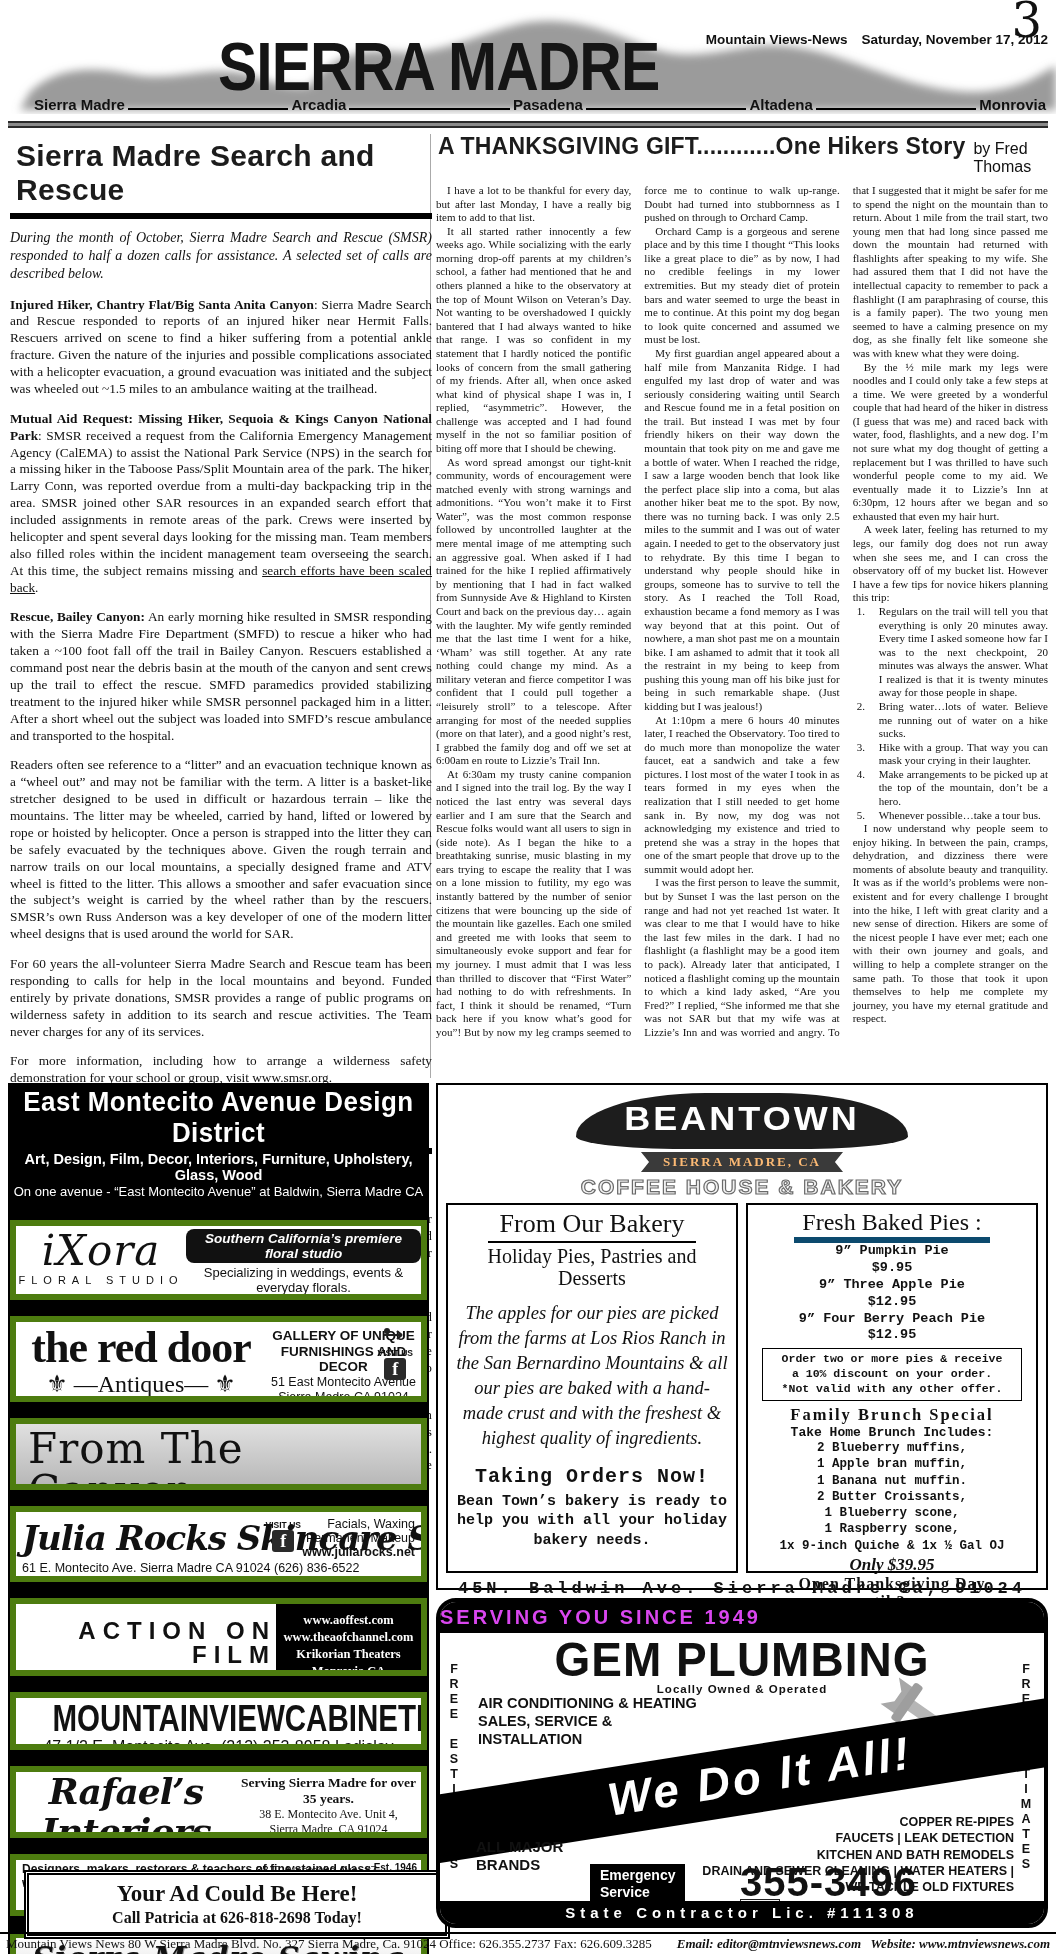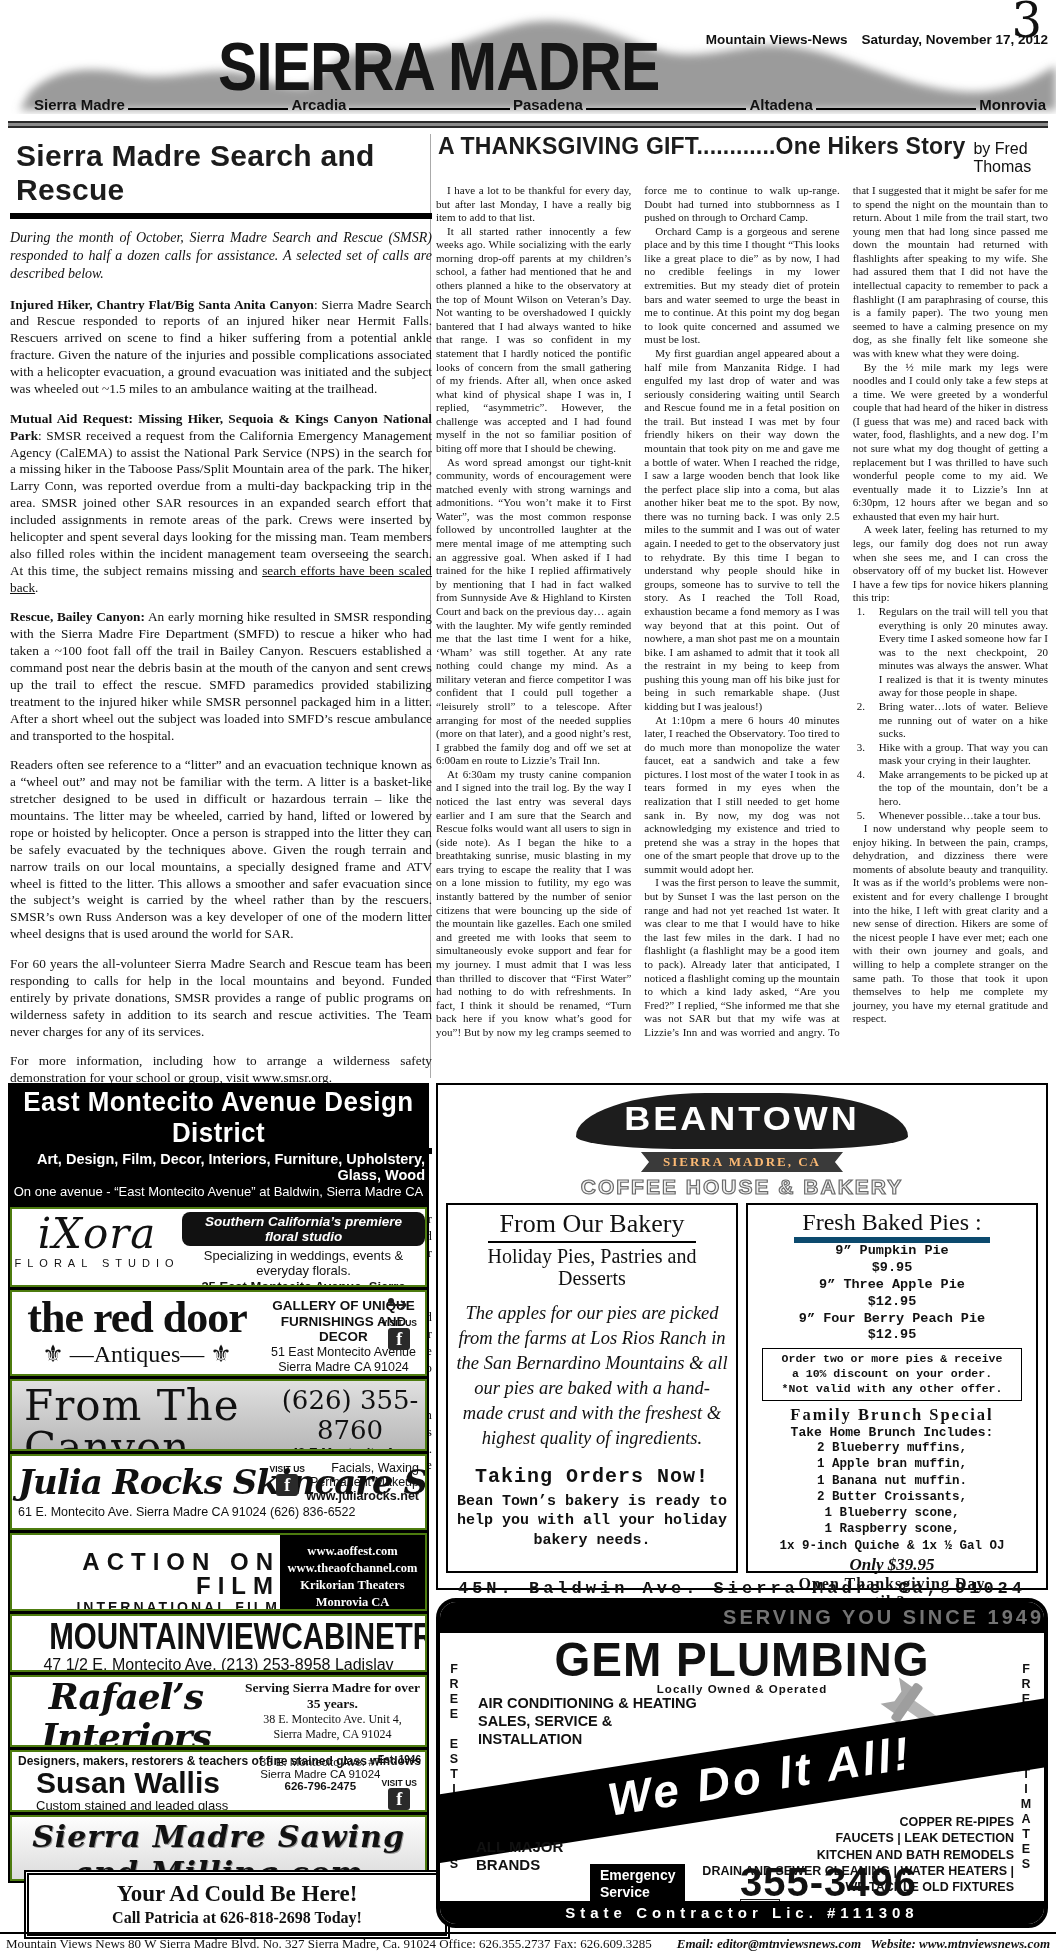--- a/index.html
+++ b/index.html
@@ -37,24 +37,24 @@
   .tg-headrow { display:flex; align-items:baseline; gap:8px; padding-left:2px; }
   .tg-headline { font-size:23px; letter-spacing:.2px; white-space:nowrap; }
   .tg-byline { font:500 16px "Liberation Sans", sans-serif; }
   .tg-cols { margin-top:8px; height:905px; column-count:3; column-gap:13px; font-size:11px; line-height:1.235; text-align:justify; overflow:hidden; }
   .tg-cols p { text-indent:11px; margin:0; }
   .tg-cols p.tip { text-indent:0; padding-left:26px; position:relative; }
   .tg-cols p.tip .tipno { position:absolute; left:4px; }
 
   
   .left-ads { position:absolute; left:8px; top:1083px; width:421px; background:#000; padding:0 2px 2px; }
-  .ad { background:#fff; border:2px solid #4d7c0f; margin-top:3px; overflow:hidden; position:relative; }
+  .ad { background:#fff; border:6px solid #4d7c0f; margin-top:16px; overflow:hidden; position:relative; }
   .dd { background:#000; color:#fff; text-align:center; padding:4px 2px 5px; margin-top:0; border:none; }
   .dd-1 { font:bold 27px "Liberation Sans", sans-serif; transform:scaleX(.96); letter-spacing:.5px; }
-  .dd-2 { font:bold 14.5px "Liberation Sans", sans-serif; margin-top:2px;text-align:right; }
+  .dd-2 { font:bold 14.5px "Liberation Sans", sans-serif; margin-top:2px; }
   .dd-3 { font:13px "Liberation Sans", sans-serif; margin-top:1px; }
   .ixora { display:flex; height:80px; }
   .ixora-logo { width:170px; text-align:center; padding-top:4px; }
   .ixora-name { font:italic 42px "DejaVu Serif", serif; letter-spacing:1px; line-height:1; }
   .ixora-sub { font:11px "Liberation Sans", sans-serif; letter-spacing:6px; margin-top:2px; }
   .ixora-right { flex:1; text-align:center; padding-top:3px; }
   .ixora-banner { display:inline-block; background:#111; color:#fff; font:bold italic 13.5px "Liberation Sans", sans-serif; padding:2px 10px; border-radius:8px; }
   .ixora-l2 { font:13px "Liberation Sans", sans-serif; margin-top:2px; }
   .ixora-l3 { font:bold 13px "Liberation Sans", sans-serif; margin-top:1px; }
   .reddoor { display:flex; height:86px; }
@@ -125,21 +125,21 @@
   .fp-bh { font:bold 16.5px "Liberation Serif", serif; letter-spacing:2px; margin-top:3px; }
   .fp-bs { font:bold 13px "Liberation Mono", monospace; }
   .fp-bi { font:bold 12.5px "Liberation Mono", monospace; line-height:1.3; }
   .fp-price { font:bold italic 17px "Liberation Serif", serif; margin-top:1px; }
   .fp-open { font:bold 16px "Liberation Serif", serif; letter-spacing:1px; }
   .bt-addr { font:bold 17px "Liberation Mono", monospace; letter-spacing:4px; margin-top:6px; white-space:nowrap; }
   .bt-phone { font:bold 17px "Liberation Mono", monospace; letter-spacing:6px; }
 
   
   .gem { position:absolute; left:436px; top:1598px; width:612px; height:330px; border:4px solid #000; border-radius:20px; overflow:hidden; background:#fff; }
-  .gem-since { background:#000; color:#737373; text-align:right; font:bold 20px "Liberation Sans", sans-serif; letter-spacing:3px; padding:4px 0; }
+  .gem-since { background:#000; color:#d946ef; text-align:left; font:bold 20px "Liberation Sans", sans-serif; letter-spacing:3px; padding:4px 0; }
   .gem-name { text-align:center; font:bold 46px "Liberation Sans", sans-serif; letter-spacing:1px; transform:scaleY(1.05); line-height:1.05; margin-top:2px; }
   .gem-owned { text-align:center; font:bold 11.5px "Liberation Sans", sans-serif; letter-spacing:1px; }
   .gem-hvac { position:absolute; left:38px; top:92px; font:bold 14.5px "Liberation Sans", sans-serif; line-height:1.25; }
   .gem-free { position:absolute; top:60px; width:18px; writing-mode:vertical-lr; text-orientation:upright; font:bold 12.5px "Liberation Sans", sans-serif; letter-spacing:1px; }
   .gem-free.l { left:7px; } .gem-free.r { right:7px; }
   .gem-slogan { position:absolute; left:-40px; top:142px; width:720px; background:#000; color:#fff; transform:rotate(-9deg); text-align:center; font:bold italic 46px "Liberation Sans", sans-serif; letter-spacing:3px; padding:5px 0 9px; }
   .gem-wrench { position:absolute; right:26px; top:96px; transform:rotate(35deg); opacity:.85; }
   .gem-services { position:absolute; right:30px; top:212px; text-align:right; font:bold 12.5px "Liberation Sans", sans-serif; line-height:1.3; width:330px; }
   .gem-brands { position:absolute; left:36px; top:236px; font:bold 15px "Liberation Sans", sans-serif; width:110px; line-height:1.2; }
   .gem-emg { position:absolute; left:150px; top:262px; background:#000; color:#fff; font:bold 14px "Liberation Sans", sans-serif; padding:3px 10px; line-height:1.2; }
@@ -268,25 +268,20 @@
             </svg>
           <div class="visit">VISIT US</div>
           <span class="fb">f</span>
         </div>
       </div>
     </div>
 
     <div class="ad canyon">
       <div class="cn-left">
         <div class="cn-name">From The Canyon</div>
-
-      </div>
-      <div class="cn-right">
-        <div class="cn-phone">(626) 355-8760</div>
-        <div class="cn-a">43 E Montecito Ave</div>
 
       </div>
     </div>
 
     <div class="ad julia">
       <div class="jl-name">Julia Rocks Skincare Studio</div>
       <div class="jl-right">
         <div>Facials, Waxing</div>
         <div>Permanent Makeup</div>
         <div style="font-weight:bold">www.juliarocks.net</div>

